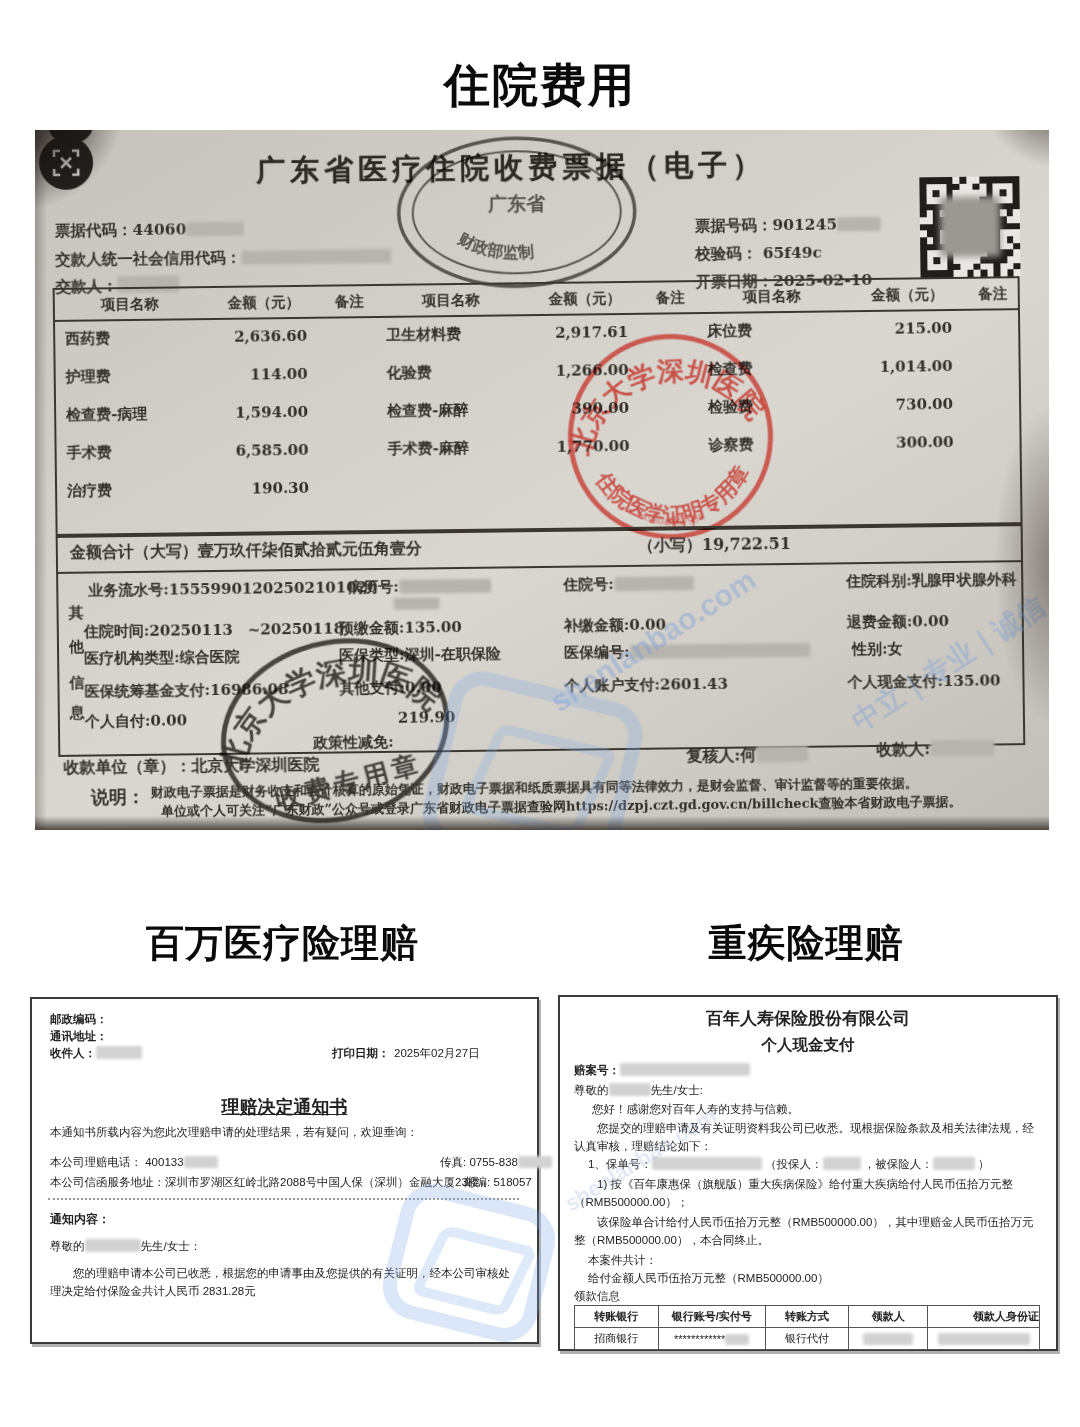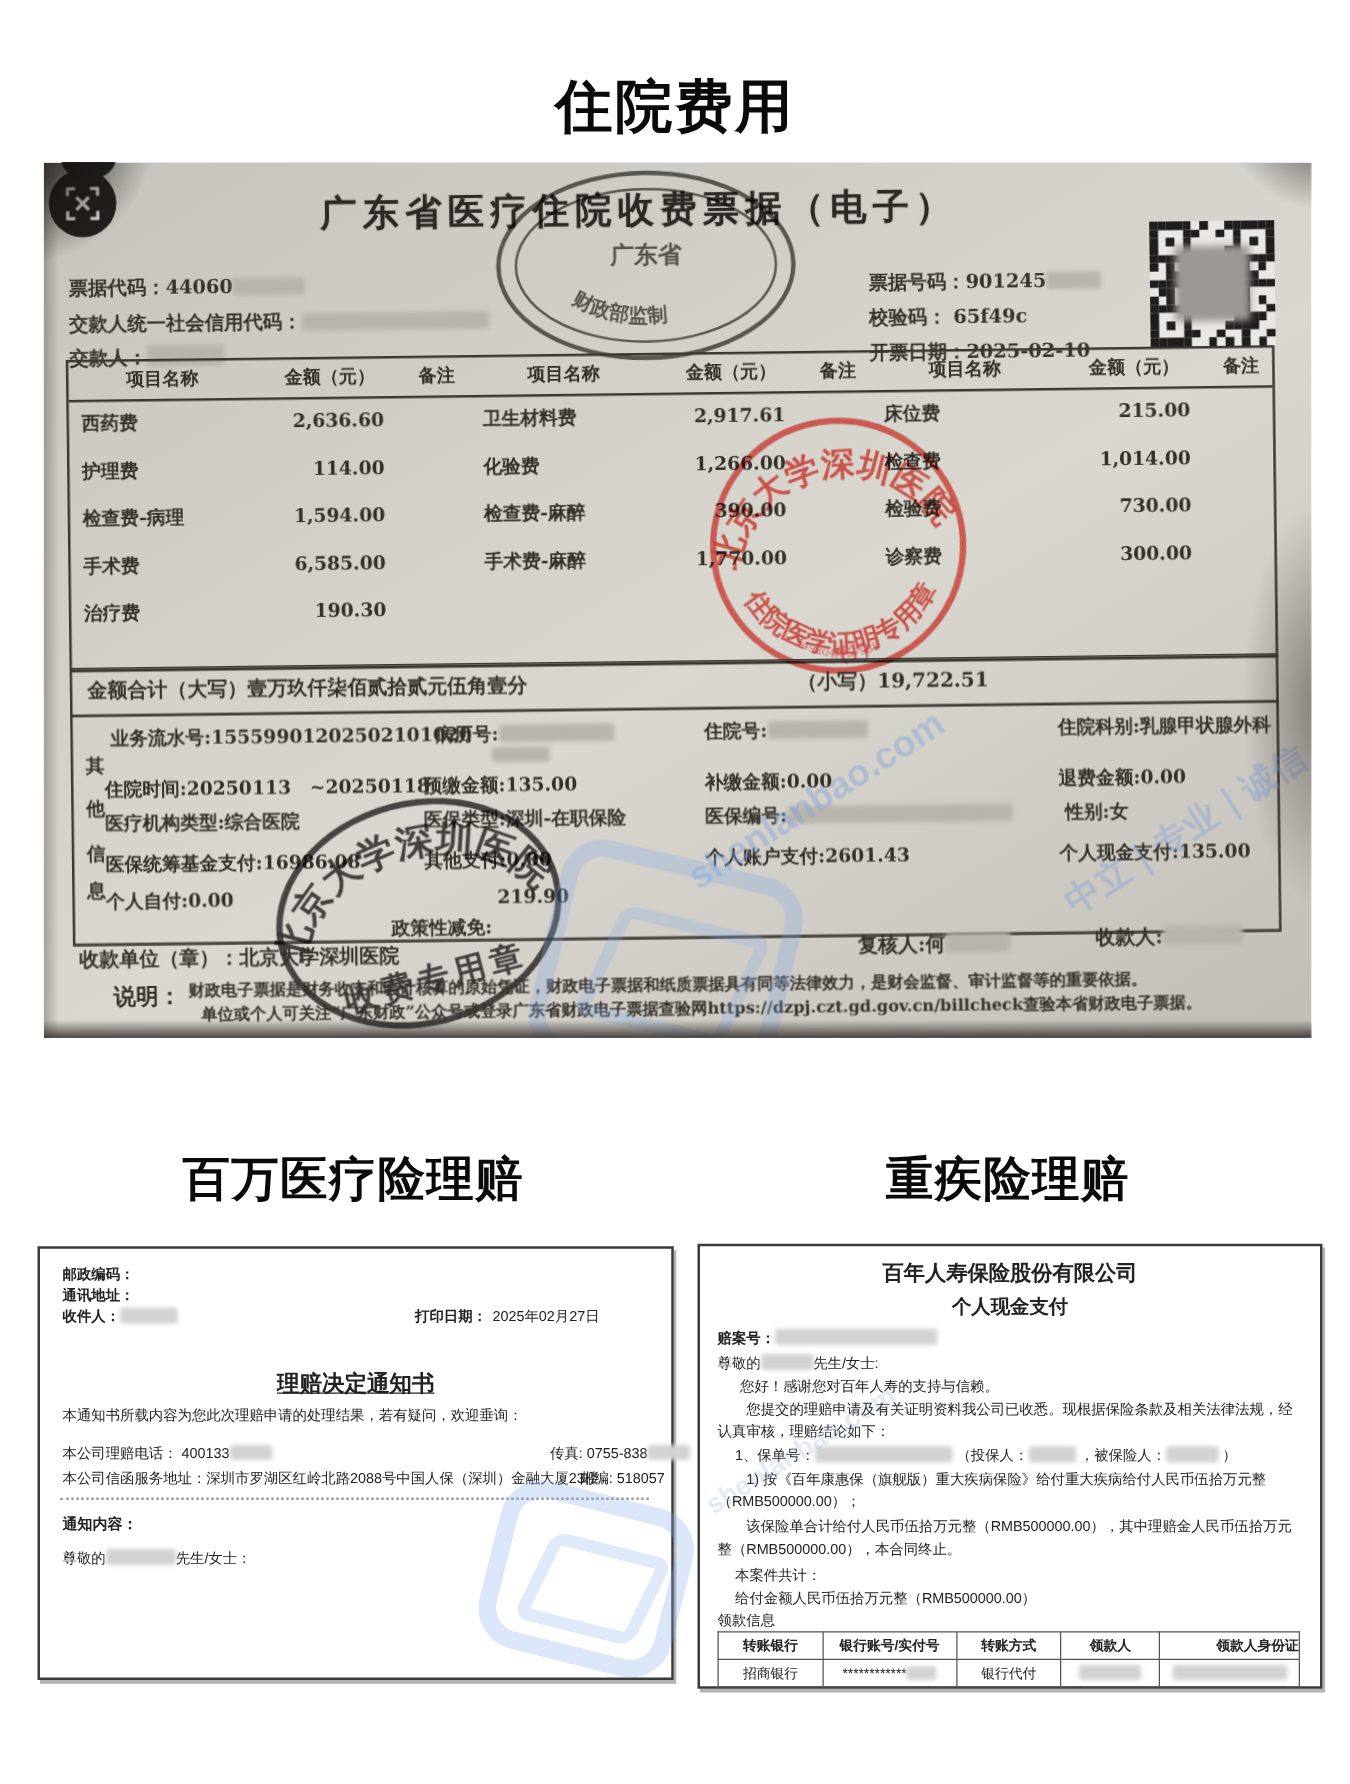--- a/index.html
+++ b/index.html
@@ -398,20 +398,21 @@
     <span style="left:18px;top:156px;"><i style="font-style:normal;">本公司理赔电话： 400133</i><span class="rd rd-w" style="position:static;width:34px;height:12px;"></span></span>
     <span style="left:372px;top:156px;margin-left:36px;"><i style="font-style:normal;">传真: 0755-838</i><span class="rd rd-w" style="position:static;width:34px;height:12px;"></span></span>
     <span style="left:18px;top:176px;">本公司信函服务地址：深圳市罗湖区红岭北路2088号中国人保（深圳）金融大厦23楼</span>
     <span style="left:432px;top:176px;">邮编: 518057</span>
 
     <div class="dots" style="left:16px;top:199px;width:471px;"></div>
 
     <span class="b" style="left:18px;top:212px;font-size:12px;">通知内容：</span>
     <span style="left:18px;top:240px;"><i style="font-style:normal;">尊敬的</i><span class="rd rd-w" style="position:static;width:56px;height:13px;"></span><i style="font-style:normal;">先生/女士：</i></span>
 
+    <div class="para" style="left:18px;top:265px;width:470px;">您的理赔申请本公司已收悉，根据您的申请事由及您提供的有关证明，经本公司审核处理决定给付保险金共计人民币 2831.28元</div>
 
     <div class="wm-logo" style="position:absolute;left:358px;top:195px;width:130px;height:110px;">
         <i></i>
       </div>
   </div>
 
   <div id="doc2" class="abs doc">
     <div class="doc-title abs" style="left:0;top:10px;width:100%;font-size:17px;">百年人寿保险股份有限公司</div>
     <div class="doc-title abs" style="left:0;top:38px;width:100%;font-size:15.5px;">个人现金支付</div>
 

